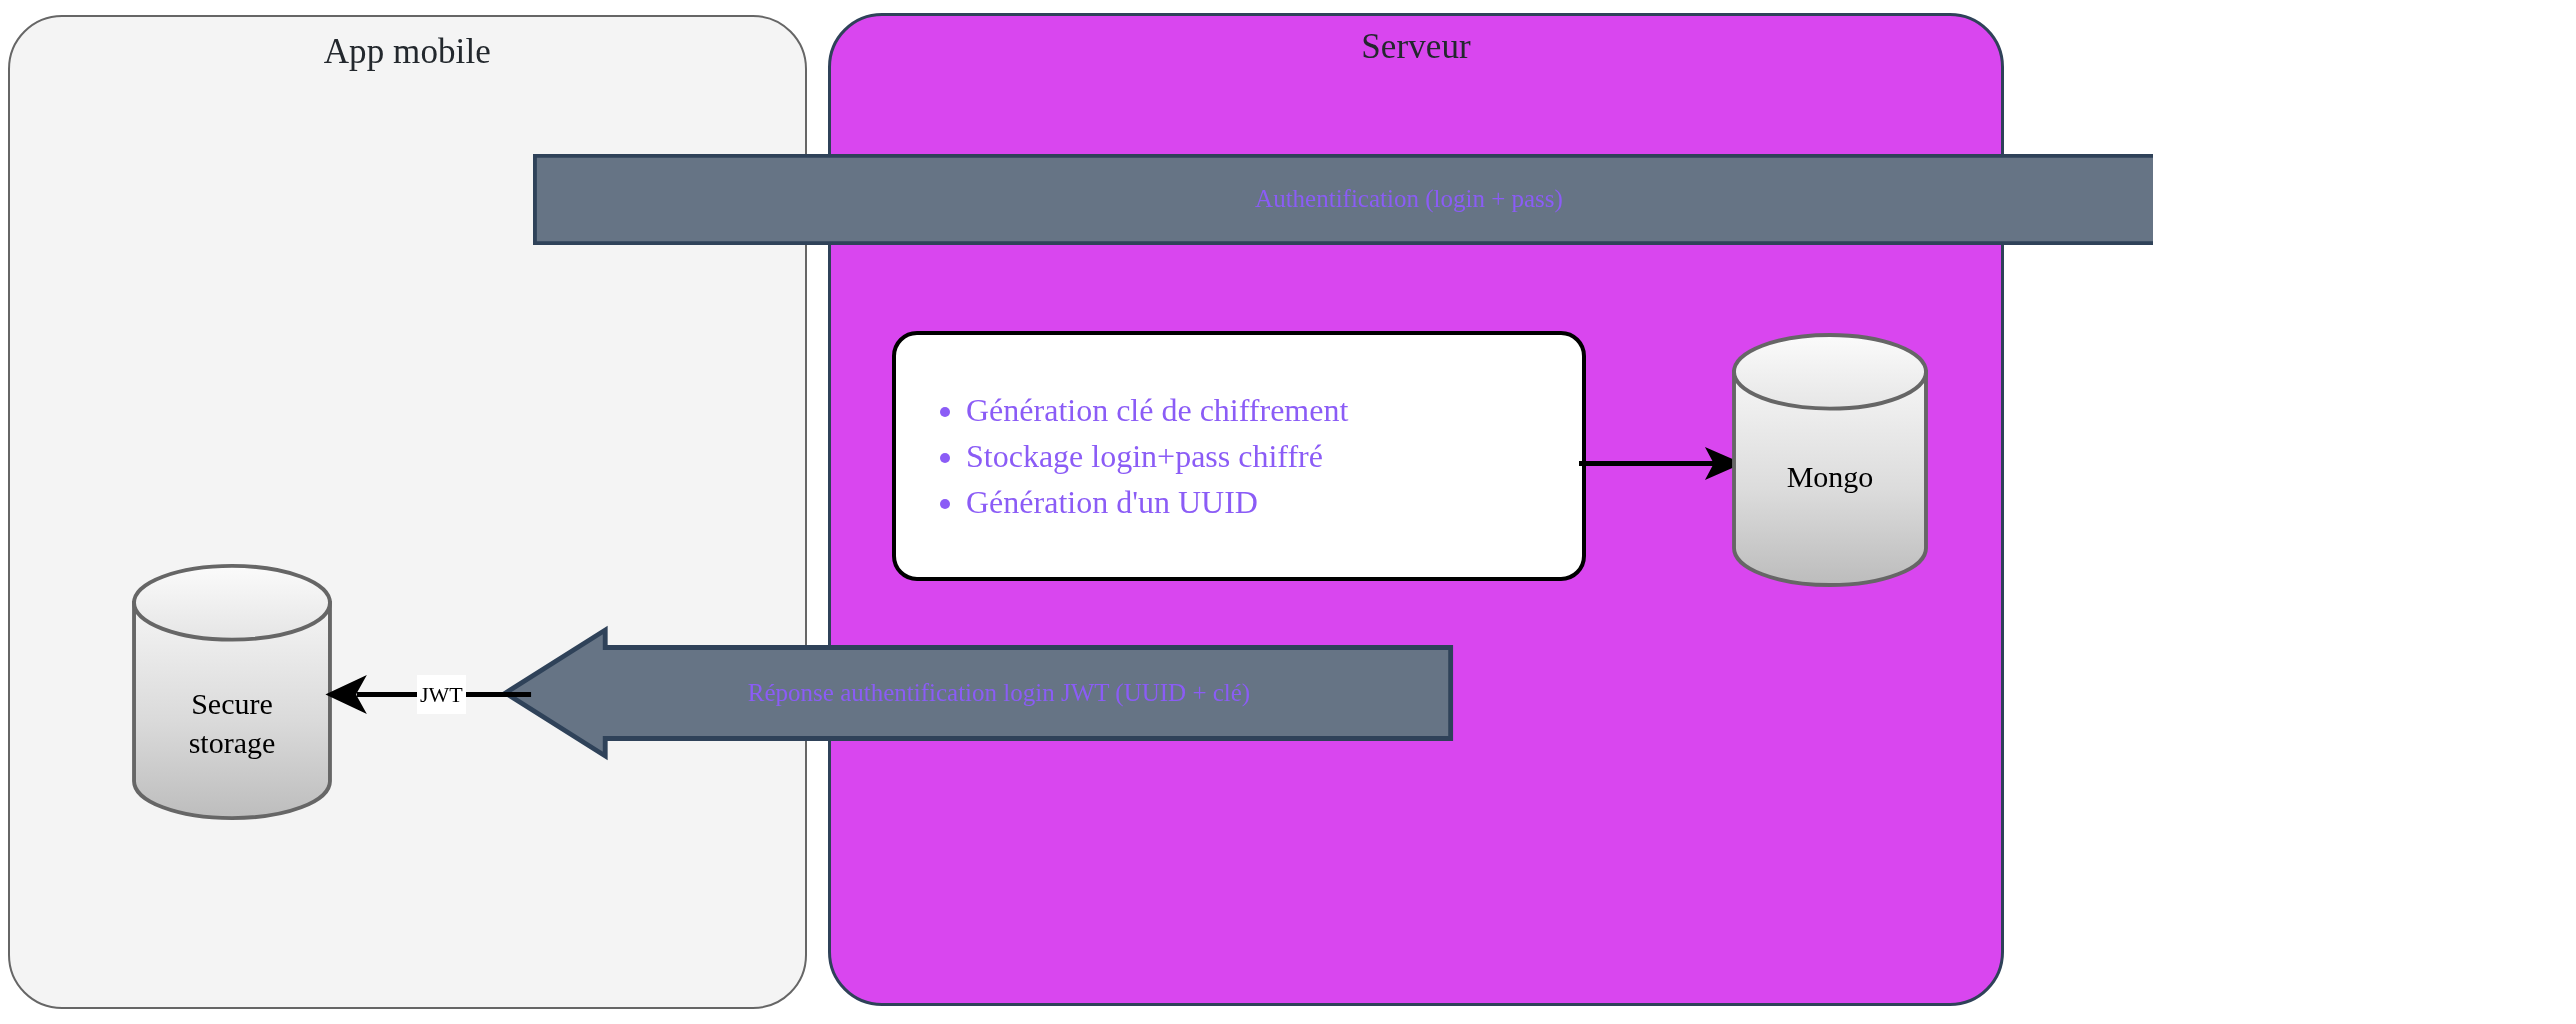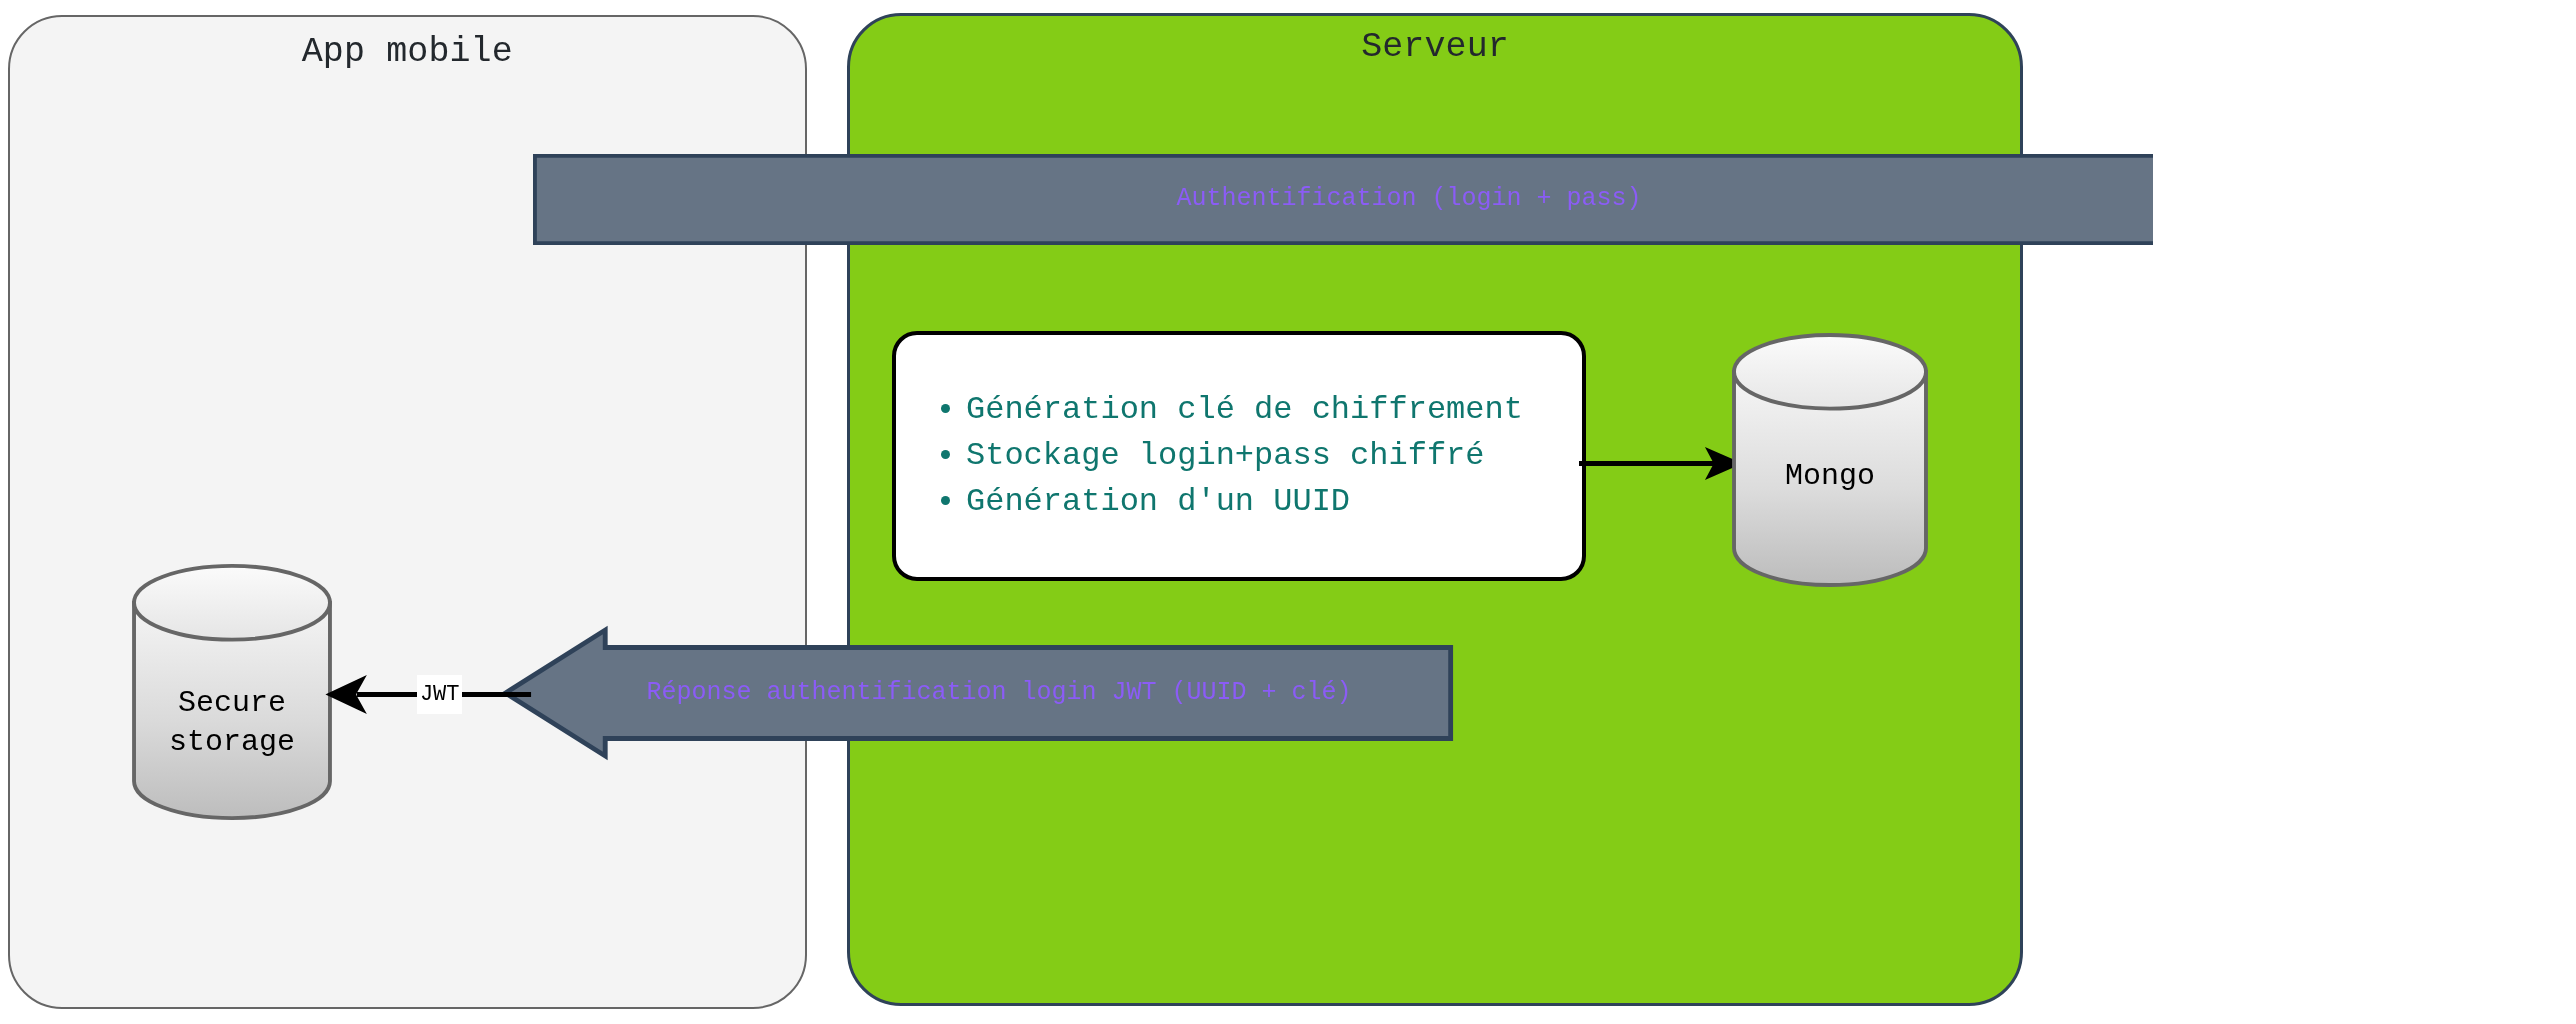--- a/index.html
+++ b/index.html
@@ -5,38 +5,38 @@
   html, body {
     margin: 0;
     padding: 0;
     background: #ffffff;
   }
   #canvas {
     position: relative;
     width: 2153px;
     height: 1024px;
     background: #ffffff;
-    font-family: Liberation Mono, monospace;
+    font-family: Liberation Serif, serif;
     overflow: hidden;
   }
 
   
   .panel {
     position: absolute;
     box-sizing: border-box;
     border-radius: 54px;
   }
   .panel-app {
     left: 7.8px;  top: 14.5px;  width: 799px;  height: 994px;
     background: #f4f4f4;
     border: 2.9px solid #666666;
   }
   .panel-server {
-    left: 847px; top: 12.6px; width: 1176px; height: 993px;
-    background: #84cc16;
+    left: 828px; top: 12.6px; width: 1176px; height: 993px;
+    background: #d946ef;
     border: 3.9px solid #2f4259;
   }
   .panel-cas {
     left: 2054px; top: 19.4px; width: 512px; height: 548px;
     background: #f4f4f4;
     border: 2.9px solid #666666;
   }
   .panel-title {
     position: absolute;
     left: 0; right: 0;
@@ -86,21 +86,21 @@
     display: flex;
     align-items: center;
   }
   #process-box ul {
     margin: 0;
     padding: 0 0 0 70px;
     list-style: disc;
   }
   #process-box li {
     font-size: 32px;
-    color: #0f766e;
+    color: #8b5cf6;
     line-height: 46px;
     white-space: nowrap;
   }
 
   
   .cylinder {
     position: absolute;
   }
   #mongo-cyl      { left: 1731px; top: 333px; width: 198px; height: 254px; }
   #secure-cyl     { left: 131px;  top: 563px; width: 202px; height: 258px; }

